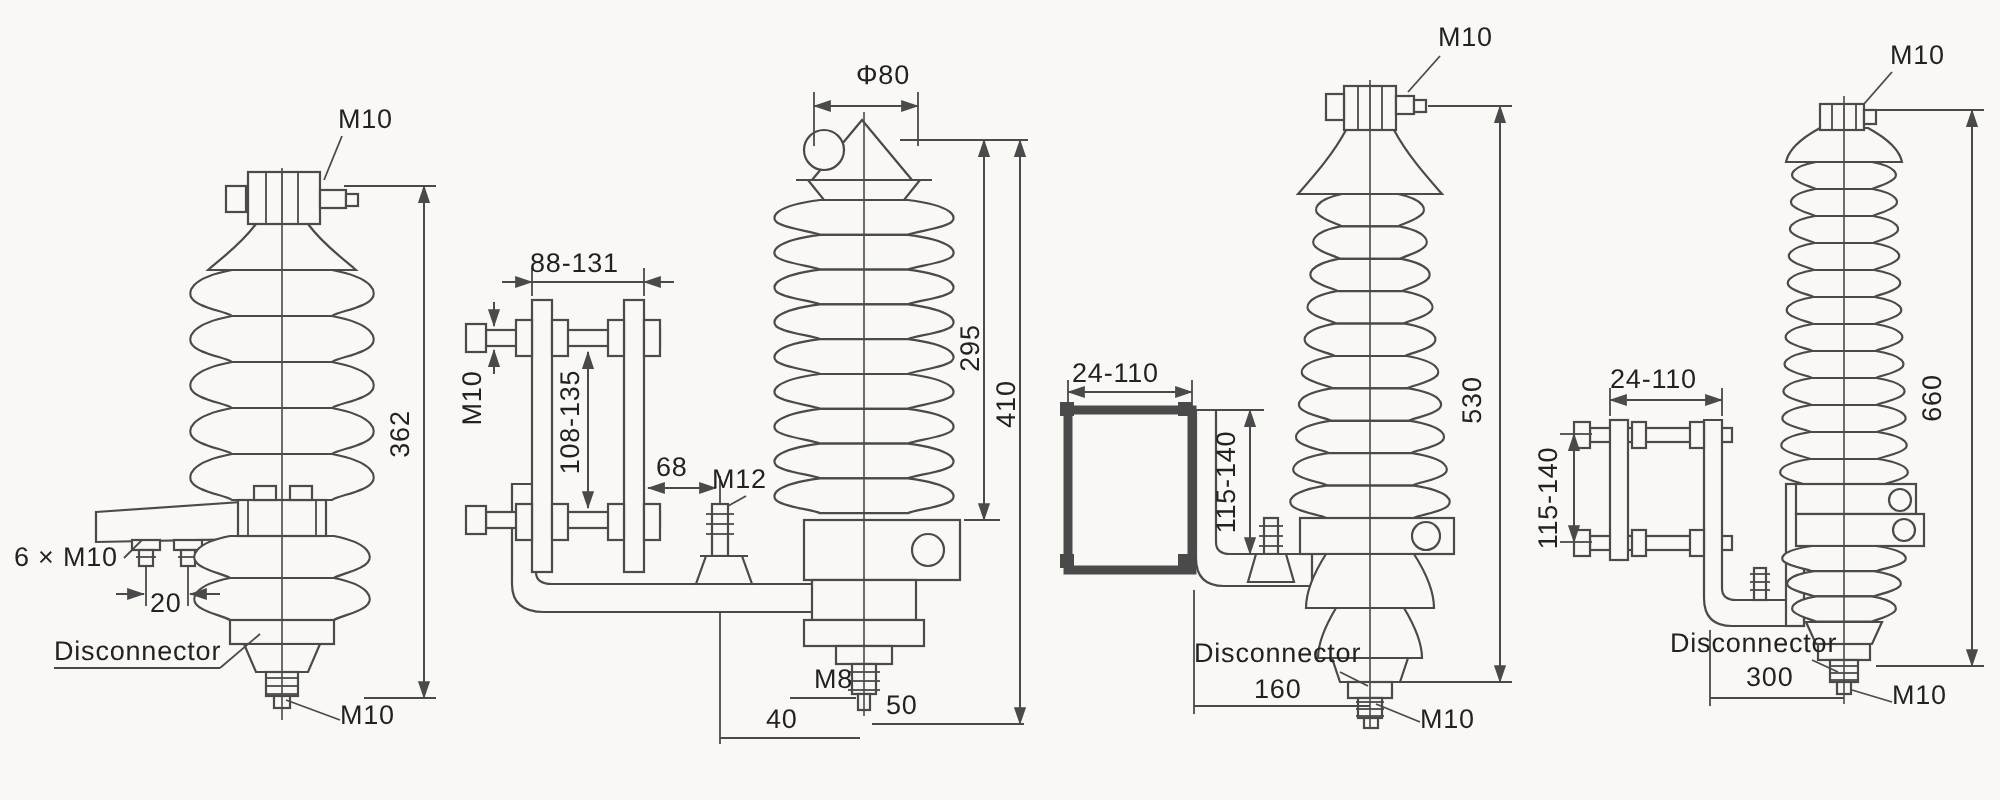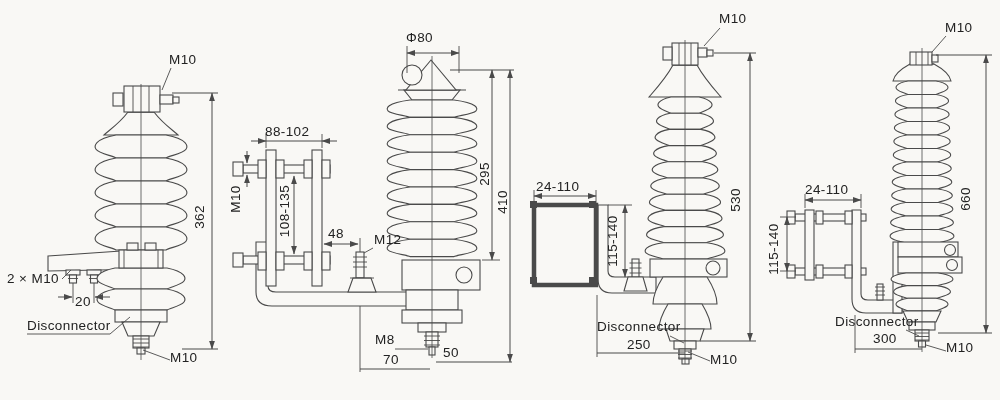--- a/index.html
+++ b/index.html
@@ -263,43 +263,43 @@
         <line x1="855" y1="315" x2="855" y2="353" stroke="#4a4a4a" stroke-width="0.9"></line>
         <line x1="855" y1="349" x2="922" y2="349" stroke="#4a4a4a" stroke-width="1.1"></line>
         <line x1="946" y1="36" x2="932" y2="52" stroke="#4a4a4a" stroke-width="0.9"></line>
         <line x1="906" y1="330" x2="919" y2="336" stroke="#4a4a4a" stroke-width="0.9"></line>
         <line x1="926" y1="345" x2="946" y2="351" stroke="#4a4a4a" stroke-width="0.9"></line>
       </g>
   </svg>
 
   <span class="lbl" style="left:169px;top:53px">M10</span>
   <span class="lbl vtext" style="left:200px;top:217px">362</span>
-  <span class="lbl" style="left:7px;top:272px">2 × M10</span>
+  <span class="lbl" style="left:7px;top:272px">6 × M10</span>
   <span class="lbl" style="left:75px;top:295px">20</span>
   <span class="lbl" style="left:27px;top:319px">Disconnector</span>
   <span class="lbl" style="left:170px;top:351px">M10</span>
 
-  <span class="lbl" style="left:406px;top:31px">Φ80</span>
-  <span class="lbl" style="left:265px;top:125px">88-102</span>
+  <span class="lbl" style="left:428px;top:31px">Φ80</span>
+  <span class="lbl" style="left:265px;top:125px">88-131</span>
   <span class="lbl vtext" style="left:236px;top:199px">M10</span>
   <span class="lbl vtext" style="left:285px;top:211px">108-135</span>
-  <span class="lbl" style="left:328px;top:227px">48</span>
-  <span class="lbl" style="left:374px;top:233px">M12</span>
+  <span class="lbl" style="left:328px;top:227px">68</span>
+  <span class="lbl" style="left:356px;top:233px">M12</span>
   <span class="lbl vtext" style="left:485px;top:174px">295</span>
   <span class="lbl vtext" style="left:503px;top:202px">410</span>
-  <span class="lbl" style="left:375px;top:333px">M8</span>
-  <span class="lbl" style="left:383px;top:353px">70</span>
+  <span class="lbl" style="left:407px;top:333px">M8</span>
+  <span class="lbl" style="left:383px;top:353px">40</span>
   <span class="lbl" style="left:443px;top:346px">50</span>
 
   <span class="lbl" style="left:719px;top:12px">M10</span>
   <span class="lbl vtext" style="left:736px;top:200px">530</span>
   <span class="lbl" style="left:536px;top:180px">24-110</span>
   <span class="lbl vtext" style="left:613px;top:241px">115-140</span>
   <span class="lbl" style="left:597px;top:320px">Disconnector</span>
-  <span class="lbl" style="left:627px;top:338px">250</span>
+  <span class="lbl" style="left:627px;top:338px">160</span>
   <span class="lbl" style="left:710px;top:353px">M10</span>
 
   <span class="lbl" style="left:945px;top:21px">M10</span>
   <span class="lbl vtext" style="left:966px;top:199px">660</span>
   <span class="lbl" style="left:805px;top:183px">24-110</span>
   <span class="lbl vtext" style="left:774px;top:249px">115-140</span>
   <span class="lbl" style="left:835px;top:315px">Disconnector</span>
   <span class="lbl" style="left:873px;top:332px">300</span>
   <span class="lbl" style="left:946px;top:341px">M10</span>
 </div>

